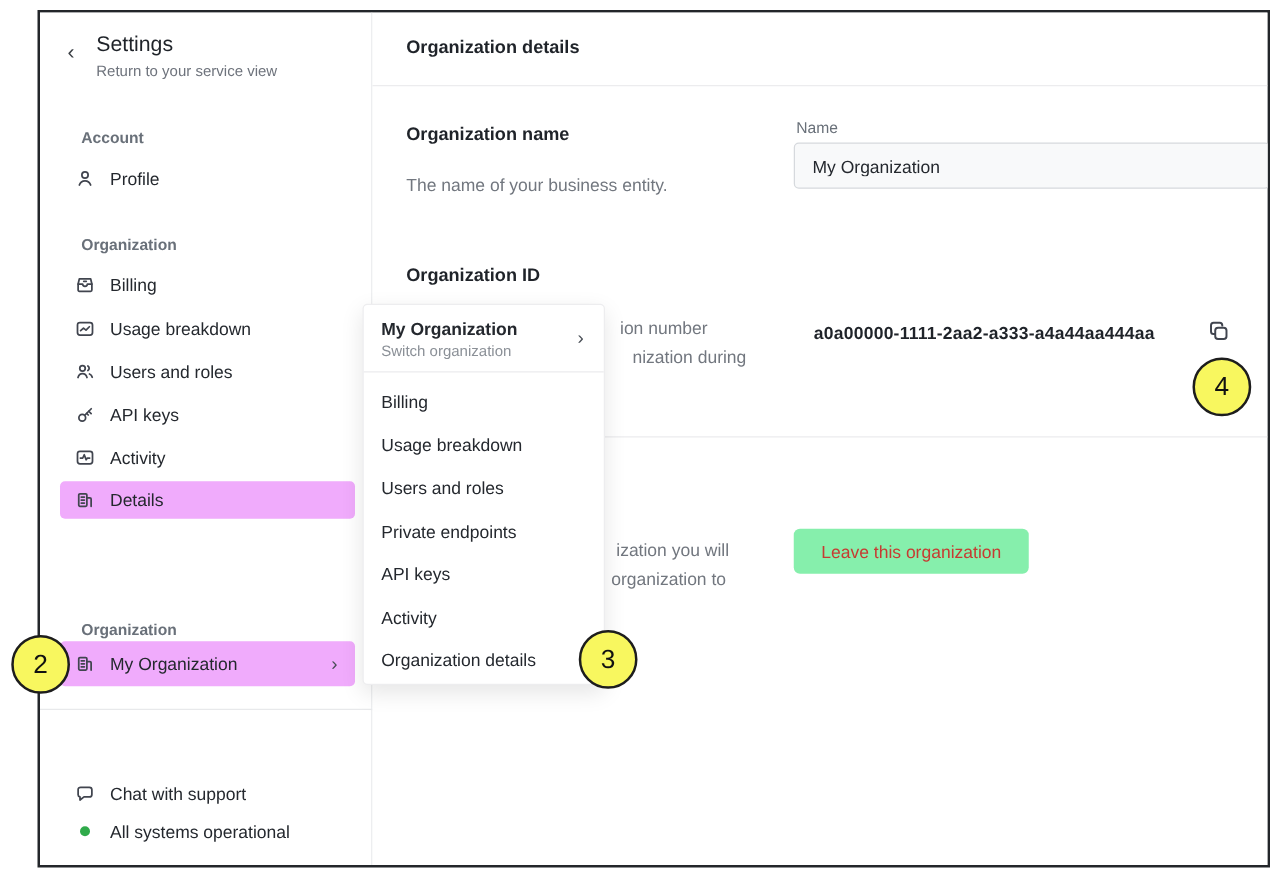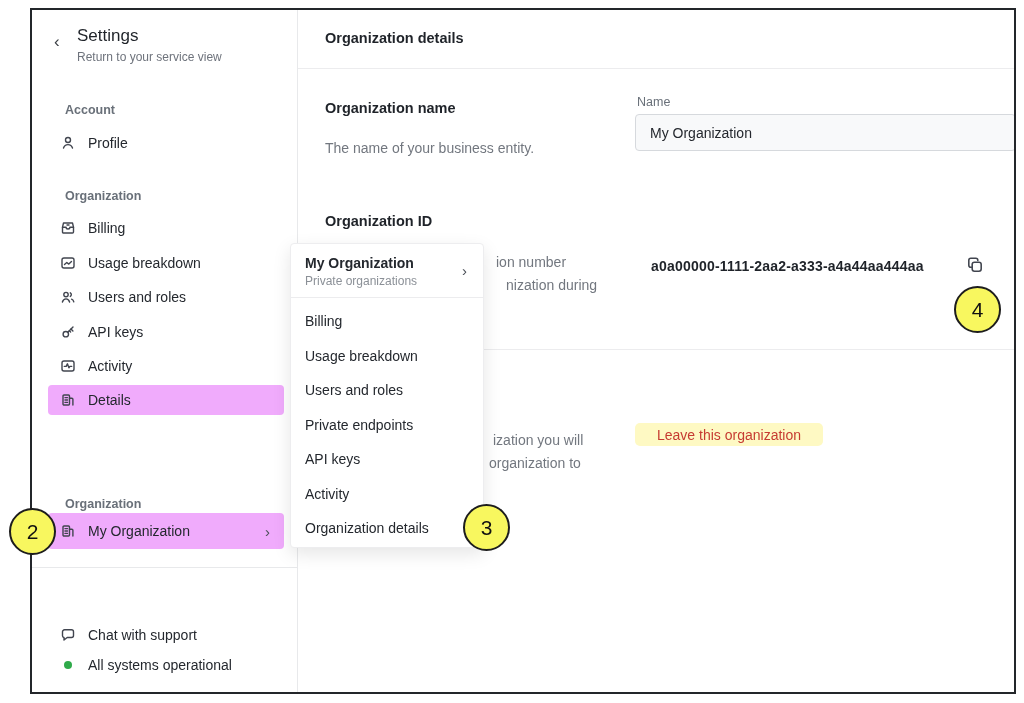--- a/index.html
+++ b/index.html
@@ -31,22 +31,22 @@
   .sec-head { position:absolute; left:27px; font-size:14.5px; font-weight:700; color:#1f2329; }
   .sec-desc { position:absolute; left:27px; font-size:14px; color:#72777f; }
   .frag { position:absolute; font-size:14px; color:#72777f; }
   .fld-label { position:absolute; left:339px; top:85px; font-size:12.5px; color:#697079; }
   .name-input { position:absolute; left:337px; top:104px; right:-2px; height:37px;
     background:#f8f9fa; border:1px solid #d6d9dd; border-radius:4px;
     font-size:14px; color:#24282e; padding:0 14px; font-family:"Liberation Sans",sans-serif; }
   .org-id { position:absolute; left:339px; top:248px; font-size:14px; font-weight:700; color:#1f2329; letter-spacing:.2px;margin-left:14px; }
   .copy-btn { position:absolute; left:666px; top:244px; width:22px; height:22px; cursor:pointer;
     display:flex; align-items:center; justify-content:center; }
-  .leave-btn { position:absolute; left:337px; top:413px; height:23px; padding:0 22px;
-    background:#fef9c3; color:#c63b32; border:none; border-radius:5px;
+  .leave-btn { position:absolute; left:337px; top:413px; height:36px; padding:0 22px;
+    background:#86efac; color:#c63b32; border:none; border-radius:5px;
     font-size:14px; font-family:"Liberation Sans",sans-serif; cursor:pointer; }
 
   
   .popup { position:absolute; left:258px; top:233px; width:194px; height:305px; background:#fff;
     border:1px solid #ededef; border-radius:4px; box-shadow:0 6px 18px rgba(0,0,0,.10); z-index:5; }
   .pop-head { position:relative; padding:11px 14px 9px 14px; cursor:pointer; }
   .pop-title { font-size:14px; font-weight:600; color:#24282e; }
   .pop-sub { font-size:12px; color:#8b9097; margin-top:3px; }
   .pop-head .chev { position:absolute; right:16px; top:18px; font-size:15px; color:#4a4f57; }
   .pop-div { height:1px; background:#ececee; }
@@ -215,21 +215,21 @@
     <div class="frag" style="left:195px; top:422px">ization you will</div>
     <div class="frag" style="left:191px; top:445px">organization to</div>
 
     <button class="leave-btn">Leave this organization</button>
 
   </div>
 
   <div class="popup">
     <div class="pop-head">
       <div class="pop-title">My Organization</div>
-      <div class="pop-sub">Private organizations</div>
+      <div class="pop-sub">Switch organization</div>
       <span class="chev">›</span>
     </div>
     <div class="pop-div"></div>
     <div style="padding:6px 0 8px 0">
       <div class="pop-item">Billing</div>
       <div class="pop-item">Usage breakdown</div>
       <div class="pop-item">Users and roles</div>
       <div class="pop-item">Private endpoints</div>
       <div class="pop-item">API keys</div>
       <div class="pop-item">Activity</div>

